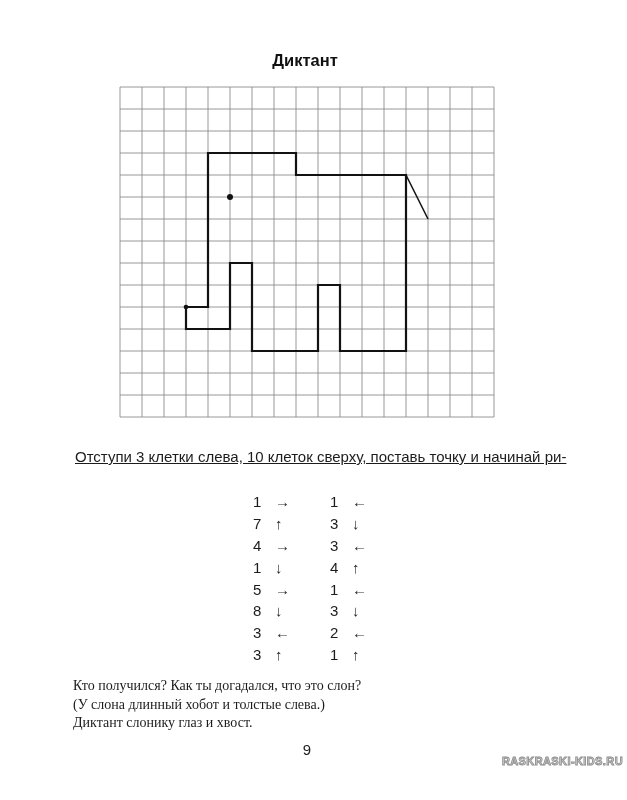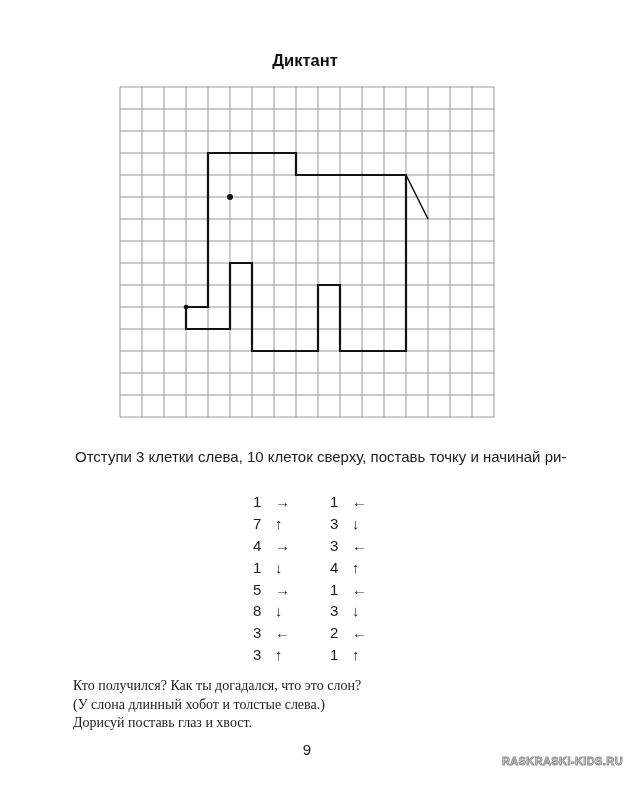--- a/index.html
+++ b/index.html
@@ -7,21 +7,21 @@
     position:relative;width:627px;height:800px;background:#ffffff;overflow:hidden;
     font-family:"Liberation Sans", sans-serif;color:#1c1c1c;
   }
   .title{
     position:absolute;top:51px;left:0;width:610px;margin:0;
     text-align:center;font-size:16.5px;font-weight:bold;color:#111;
   }
   .figure-svg{position:absolute;left:118px;top:85px;}
   .instruction{
     position:absolute;left:55px;top:446px;width:515px;
-    font-size:15px;line-height:21px;
+    font-size:15px;line-height:21px;text-decoration:underline;
   }
   .instr-line.indent{text-indent:20px;}
   .dictation{position:absolute;left:253px;top:491px;}
   .dict-row{
     display:grid;grid-template-columns:22px 55px 22px 24px;
     height:21.8px;align-items:center;
   }
   .dict-num{font-size:15px;color:#1c1c1c;}
   .dict-arrow{font-size:15px;color:#2a2a2a;}
   .questions{
@@ -137,20 +137,20 @@
         <span class="dict-num">3</span>
         <span class="dict-arrow">↑</span>
         <span class="dict-num">1</span>
         <span class="dict-arrow">↑</span>
       </div>
     </div>
 
   <div class="questions" id="questions">
       <div class="instr-line">Кто получился? Как ты догадался, что это слон?</div>
       <div class="instr-line">(У слона длинный хобот и толстые слева.)</div>
-      <div class="instr-line">Дорисуй поставь глаз и хвост.</div>
+      <div class="instr-line">Диктант слонику глаз и хвост.</div>
     </div>
 
   <div class="pagenum">9</div>
 
   <div class="watermark">RASKRASKI-KIDS.RU</div>
 
 </div>
 
 </body></html>

